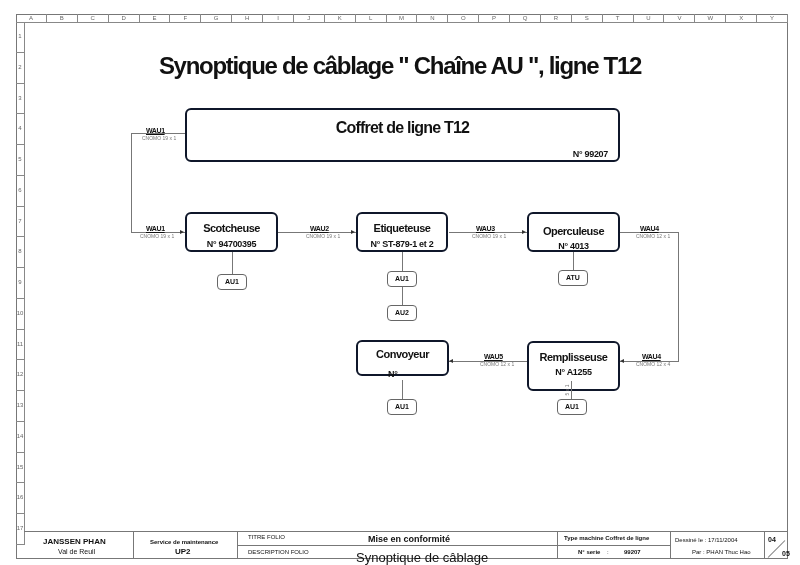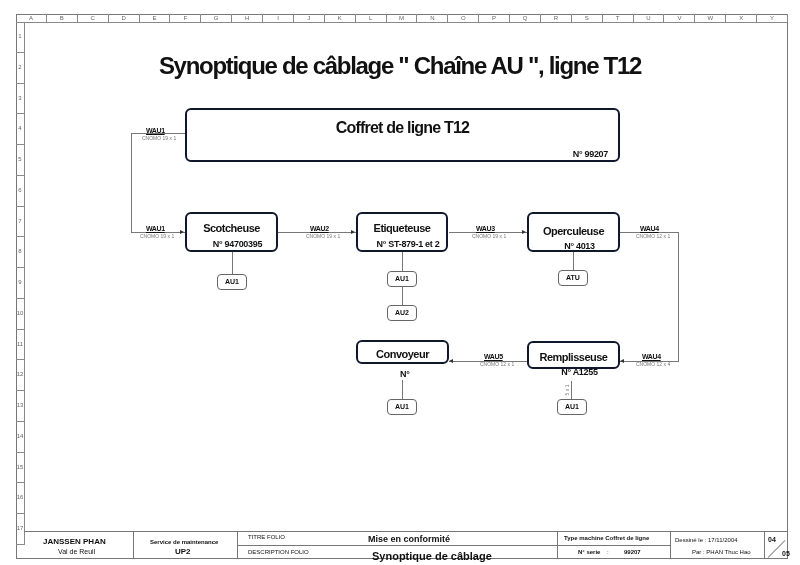--- a/index.html
+++ b/index.html
@@ -6,21 +6,21 @@
   body { width:800px; height:565px; position:relative; overflow:hidden; font-family:"Liberation Sans", sans-serif; color:#111; }
   .abs { position:absolute; }
   .sheet { left:16px; top:14px; width:772px; height:545px; border:1px solid #777; box-sizing:border-box; }
   .colhdr { position:absolute; top:14px; height:8px; border-right:1px solid #888; font-size:6px; color:#666; text-align:center; line-height:8px; }
   .colrow { position:absolute; left:16px; top:14px; width:772px; height:8px; border-bottom:1px solid #888; }
   .rowhdr { position:absolute; left:16px; width:8px; border-bottom:1px solid #888; font-size:6px; color:#666; text-align:center; }
   .rowcol { position:absolute; left:24px; top:22px; width:1px; height:523px; background:#888; }
   .title { left:0; width:860px; top:52px; text-align:center; font-weight:bold; font-size:24px; letter-spacing:-1.3px; }
   .box { position:absolute; border:2px solid #0f172a; border-radius:6px; background:#fff; box-sizing:border-box; }
   .bname { position:absolute; left:0; right:0; text-align:center; font-weight:bold; font-size:11px; letter-spacing:-0.5px; }
-  .bnum { position:absolute; left:0; right:0; text-align:center; font-weight:bold; font-size:9px; letter-spacing:-0.3px;margin-left:12px; }
+  .bnum { position:absolute; left:0; right:0; text-align:center; font-weight:bold; font-size:9px; letter-spacing:-0.3px; }
   .au { position:absolute; width:30px; height:16px; border:1px solid #666; border-radius:4px; box-sizing:border-box; font-size:7px; font-weight:bold; text-align:center; line-height:14px; background:#fff; }
   .line { position:absolute; background:#777; }
   .wlab { position:absolute; font-size:7px; font-weight:bold; text-decoration:underline; letter-spacing:-0.4px; }
   .clab { position:absolute; font-size:5px; color:#777; letter-spacing:0; white-space:nowrap; }
   .arrow { position:absolute; width:0; height:0; border-top:2px solid transparent; border-bottom:2px solid transparent; }
   .arr-r { border-left:4px solid #333; }
   .arr-l { border-right:4px solid #333; }
   .foot { position:absolute; font-size:7px; white-space:nowrap; }
   .fline { position:absolute; background:#777; }
 </style>
@@ -127,34 +127,34 @@
 
 <div class="line" style="left:620px; top:232px; width:58px; height:1px;"></div>
 <div class="line" style="left:678px; top:232px; width:1px; height:130px;"></div>
 <div class="line" style="left:620px; top:361px; width:58px; height:1px;"></div>
 <div class="arrow arr-l" style="left:620px; top:359px;"></div>
 <div class="wlab" style="left:640px; top:225px;">WAU4</div>
 <div class="clab" style="left:636px; top:233px;">CNOMO 12 x 1</div>
 <div class="wlab" style="left:642px; top:353px;">WAU4</div>
 <div class="clab" style="left:636px; top:361px;">CNOMO 12 x 4</div>
 
-<div class="box" style="left:527px; top:341px; width:93px; height:28px;">
+<div class="box" style="left:527px; top:341px; width:93px; height:50px;">
   <div class="bname" style="top:8px;">Remplisseuse</div>
   <div class="bnum" style="top:24px;">N° A1255</div>
 </div>
 <div class="line" style="left:571px; top:381px; width:1px; height:18px;"></div>
 <div class="clab" style="left:562px; top:387px; transform:rotate(-90deg);">5 x 1</div>
 <div class="au" style="left:557px; top:399px;">AU1</div>
 
 <div class="line" style="left:449px; top:361px; width:78px; height:1px;"></div>
 <div class="arrow arr-l" style="left:449px; top:359px;"></div>
 <div class="wlab" style="left:484px; top:353px;">WAU5</div>
 <div class="clab" style="left:480px; top:361px;">CNOMO 12 x 1</div>
 
-<div class="box" style="left:356px; top:340px; width:93px; height:24px;padding-left:20px;">
+<div class="box" style="left:356px; top:340px; width:93px; height:36px;padding-left:20px;">
   <div class="bname" style="top:6px;">Convoyeur</div>
   <div class="bnum" style="top:27px; left:30px; right:auto; width:auto;">N°</div>
 </div>
 <div class="line" style="left:402px; top:380px; width:1px; height:19px;"></div>
 <div class="au" style="left:387px; top:399px;">AU1</div>
 
 <div class="fline" style="left:24px; top:531px; width:764px; height:1px;"></div>
 <div class="fline" style="left:133px; top:531px; width:1px; height:28px;"></div>
 <div class="fline" style="left:237px; top:531px; width:1px; height:28px;"></div>
 <div class="fline" style="left:237px; top:545px; width:320px; height:1px;"></div>
@@ -164,21 +164,21 @@
 <div class="fline" style="left:764px; top:531px; width:1px; height:28px;"></div>
 <div class="fline" style="left:776px; top:537px; width:1px; height:24px; transform:rotate(45deg);"></div>
 
 <div class="foot" style="left:43px; top:537px; font-weight:bold; font-size:8px;">JANSSEN PHAN</div>
 <div class="foot" style="left:58px; top:548px; font-size:7px;">Val de Reuil</div>
 <div class="foot" style="left:150px; top:539px; font-size:6px; font-weight:bold;">Service de maintenance</div>
 <div class="foot" style="left:175px; top:547px; font-size:8px; font-weight:bold;">UP2</div>
 <div class="foot" style="left:248px; top:534px; font-size:6px;">TITRE FOLIO</div>
 <div class="foot" style="left:368px; top:534px; font-size:9px; font-weight:bold;text-align:center;">Mise en conformité</div>
 <div class="foot" style="left:248px; top:549px; font-size:6px;">DESCRIPTION FOLIO</div>
-<div class="foot" style="left:372px; top:550px; font-size:11px; font-weight:bold;">Synoptique de câblage</div>
+<div class="foot" style="left:356px; top:550px; font-size:13px; font-weight:normal;">Synoptique de câblage</div>
 <div class="foot" style="left:564px; top:535px; font-size:6px; font-weight:bold;">Type machine Coffret de ligne</div>
 <div class="foot" style="left:578px; top:549px; font-size:6px; font-weight:bold;">N° serie</div>
 <div class="foot" style="left:607px; top:549px; font-size:6px;">:</div>
 <div class="foot" style="left:624px; top:549px; font-size:6px; font-weight:bold;">99207</div>
 <div class="foot" style="left:675px; top:537px; font-size:6px;">Dessiné le : 17/11/2004</div>
 <div class="foot" style="left:692px; top:549px; font-size:6px;">Par : PHAN Thuc Hao</div>
 <div class="foot" style="left:768px; top:536px; font-size:7px; font-weight:bold;">04</div>
 <div class="foot" style="left:782px; top:550px; font-size:7px; font-weight:bold;">05</div>
 
 </body></html>

